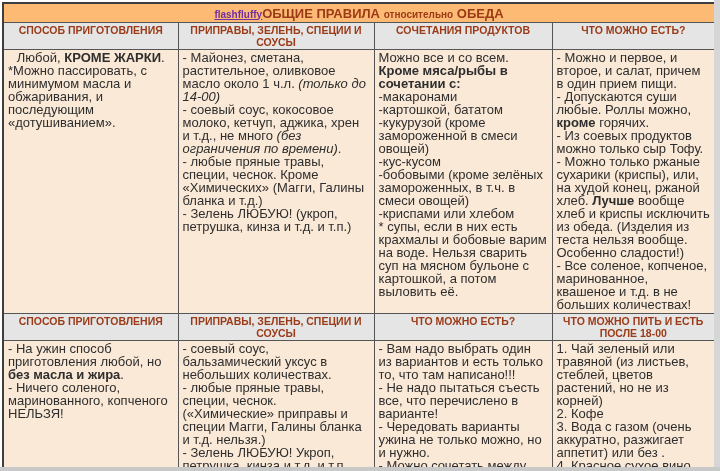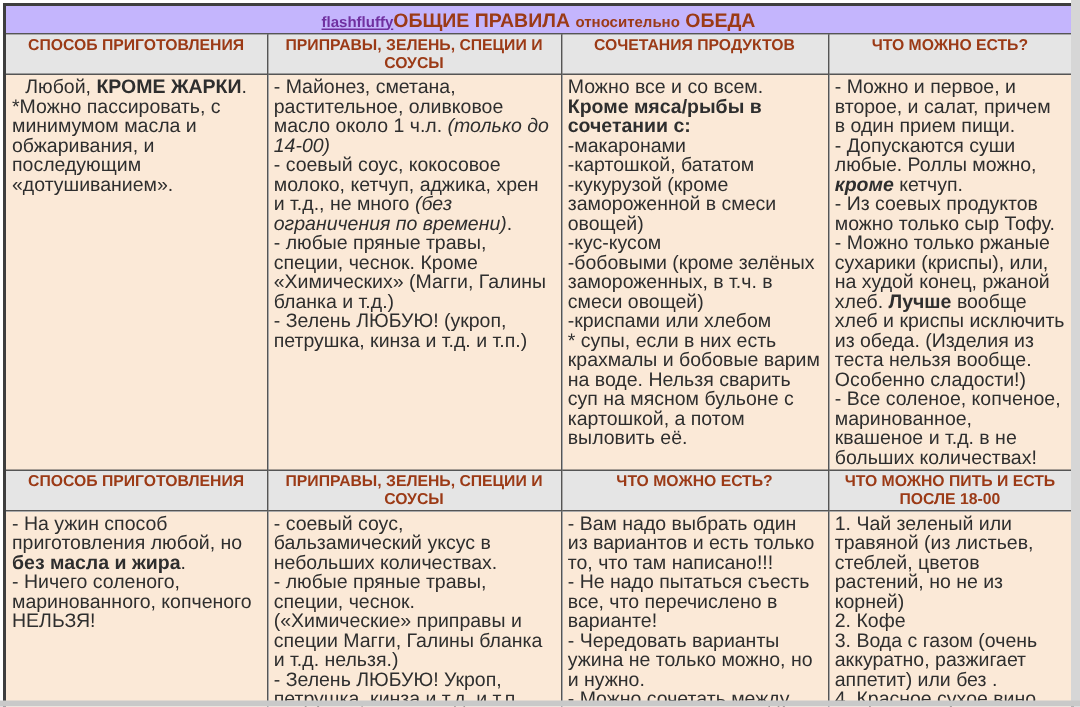--- a/index.html
+++ b/index.html
@@ -3,21 +3,21 @@
 <meta charset="utf-8">
 <style>
   html,body{margin:0;padding:0;}
   body{font-family:"Liberation Sans","DejaVu Sans",sans-serif;background:#9e9e9e;}
   .screen{position:relative;width:720px;height:471px;overflow:hidden;background:#ffffff;}
   .edge-right{position:absolute;top:0;left:714px;width:6px;height:471px;background:#d6d6d6;}
   .edge-bottom{position:absolute;top:467px;left:0;width:720px;height:4px;background:#c9c9c9;}
   table.tbl{position:absolute;left:2px;top:2px;width:712px;border-collapse:collapse;table-layout:fixed;
             border:2px solid #3e3e3e;background:#fff;}
   .tbl th,.tbl td{border:1px solid #555555;overflow:hidden;}
-  .title-row th{background:#c4b5fd;color:#9b3a16;text-align:center;font-size:13px;font-weight:bold;
+  .title-row th{background:#fdba74;color:#9b3a16;text-align:center;font-size:13px;font-weight:bold;
                 padding:1px 2px;height:16px;vertical-align:middle;white-space:nowrap;}
   .title-rel{font-size:10px;}
   .title-link{color:#7030a0;text-decoration:underline;font-size:10px;font-weight:bold;cursor:pointer;}
   .hdr th{background:#e5e5e5;color:#9b3a16;text-align:center;font-size:10.5px;font-weight:bold;
           padding:1px 3px;vertical-align:top;line-height:12px;}
   .body td{background:#fbe9d7;vertical-align:top;padding:1px 4px 2px 4px;font-size:13px;
            line-height:13px;color:#2e2e2e;}
   td.lunch-body{height:220px;}
   td.dinner-body{height:200px;}
   .para{margin:0;}
@@ -63,21 +63,21 @@
             <div class="para"><span>-макаронами</span></div>
             <div class="para"><span>-картошкой, бататом</span></div>
             <div class="para"><span>-кукурузой (кроме замороженной в смеси овощей)</span></div>
             <div class="para"><span>-кус-кусом</span></div>
             <div class="para"><span>-бобовыми (кроме зелёных замороженных, в т.ч.  в смеси овощей)</span></div>
             <div class="para"><span>-криспами или хлебом</span></div>
             <div class="para"><span>* супы, если в них есть крахмалы и бобовые варим на воде.  Нельзя сварить суп на мясном бульоне с картошкой, а потом выловить её.</span></div>
           </td>
       <td class="lunch-body">
             <div class="para"><span>- Можно и первое, и второе, и салат, причем в один прием пищи.</span></div>
-            <div class="para"><span>- Допускаются суши любые. Роллы можно, </span><span style="font-weight: bold; font-style: italic;">кроме</span><span> кетчуп.</span></div>
+            <div class="para"><span>- Допускаются суши любые. Роллы можно, </span><span style="font-weight: bold;">кроме</span><span> горячих.</span></div>
             <div class="para"><span>- Из соевых продуктов  можно только сыр Тофу.</span></div>
             <div class="para"><span>- Можно только ржаные сухарики (криспы), или, на худой конец, ржаной хлеб. </span><span style="font-weight: bold;">Лучше</span><span> вообще хлеб и криспы исключить из обеда. (Изделия из теста </span><span style="font-weight: normal; text-align: right;">нельзя</span><span> вообще. Особенно сладости!)</span></div>
             <div class="para"><span>- Все соленое, копченое, маринованное, квашеное и т.д. в не больших количествах!</span></div>
           </td>
     </tr>
 
     <tr class="hdr">
       <th>СПОСОБ ПРИГОТОВЛЕНИЯ</th>
       <th>ПРИПРАВЫ, ЗЕЛЕНЬ, СПЕЦИИ И СОУСЫ</th>
       <th>ЧТО МОЖНО ЕСТЬ?</th>

